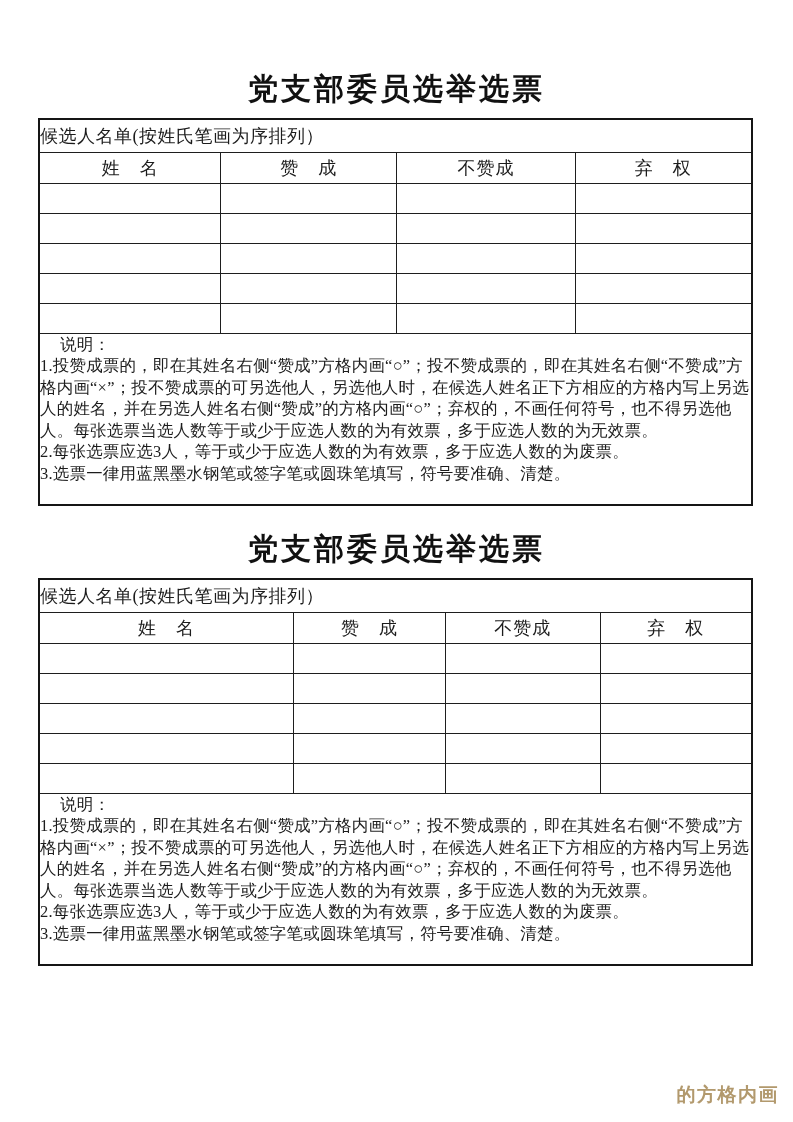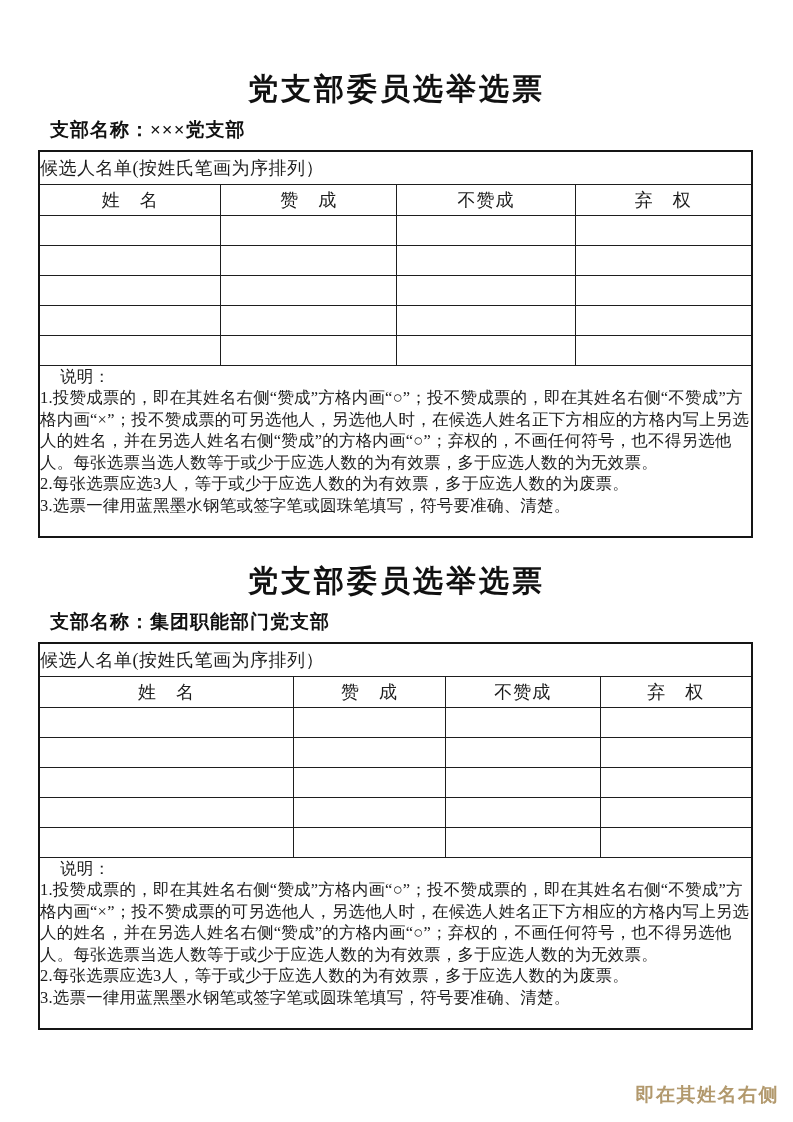--- a/index.html
+++ b/index.html
@@ -88,21 +88,20 @@
     letter-spacing: 1.5px;
   }
 </style>
 </head>
 <body>
 
 <div class="page">
 
   <section class="ballot ballot-first">
     <h1 class="title">党支部委员选举选票</h1>
-    <div class="branch">支部名称：×××党支部</div>
     <table class="ballot-table b1">
       <colgroup>
           <col class="c1">
           <col class="c2">
           <col class="c3">
           <col class="c4">
         </colgroup>
       <tbody>
         <tr>
           <td colspan="4" class="caption">候选人名单(按姓氏笔画为序排列）</td>
@@ -150,21 +149,20 @@
             <div class="notes-item">2.每张选票应选3人，等于或少于应选人数的为有效票，多于应选人数的为废票。</div>
             <div class="notes-item">3.选票一律用蓝黑墨水钢笔或签字笔或圆珠笔填写，符号要准确、清楚。</div>
           </td>
         </tr>
       </tbody>
     </table>
   </section>
 
   <section class="ballot ballot-second">
     <h1 class="title">党支部委员选举选票</h1>
-    <div class="branch">支部名称：集团职能部门党支部</div>
     <table class="ballot-table b2">
       <colgroup>
           <col class="c1">
           <col class="c2">
           <col class="c3">
           <col class="c4">
         </colgroup>
       <tbody>
         <tr>
           <td colspan="4" class="caption">候选人名单(按姓氏笔画为序排列）</td>
@@ -210,14 +208,14 @@
             <div class="notes-heading">说明：</div>
             <div class="notes-item">1.投赞成票的，即在其姓名右侧“赞成”方格内画“○”；投不赞成票的，即在其姓名右侧“不赞成”方格内画“×”；投不赞成票的可另选他人，另选他人时，在候选人姓名正下方相应的方格内写上另选人的姓名，并在另选人姓名右侧“赞成”的方格内画“○”；弃权的，不画任何符号，也不得另选他人。每张选票当选人数等于或少于应选人数的为有效票，多于应选人数的为无效票。</div>
             <div class="notes-item">2.每张选票应选3人，等于或少于应选人数的为有效票，多于应选人数的为废票。</div>
             <div class="notes-item">3.选票一律用蓝黑墨水钢笔或签字笔或圆珠笔填写，符号要准确、清楚。</div>
           </td>
         </tr>
       </tbody>
     </table>
   </section>
 
-  <div class="watermark" style="color: rgb(178, 153, 109);">即在其姓名右侧</div>
+  <div class="watermark" style="color: rgb(178, 153, 109);">的方格内画</div>
 </div>
 
 </body></html>

